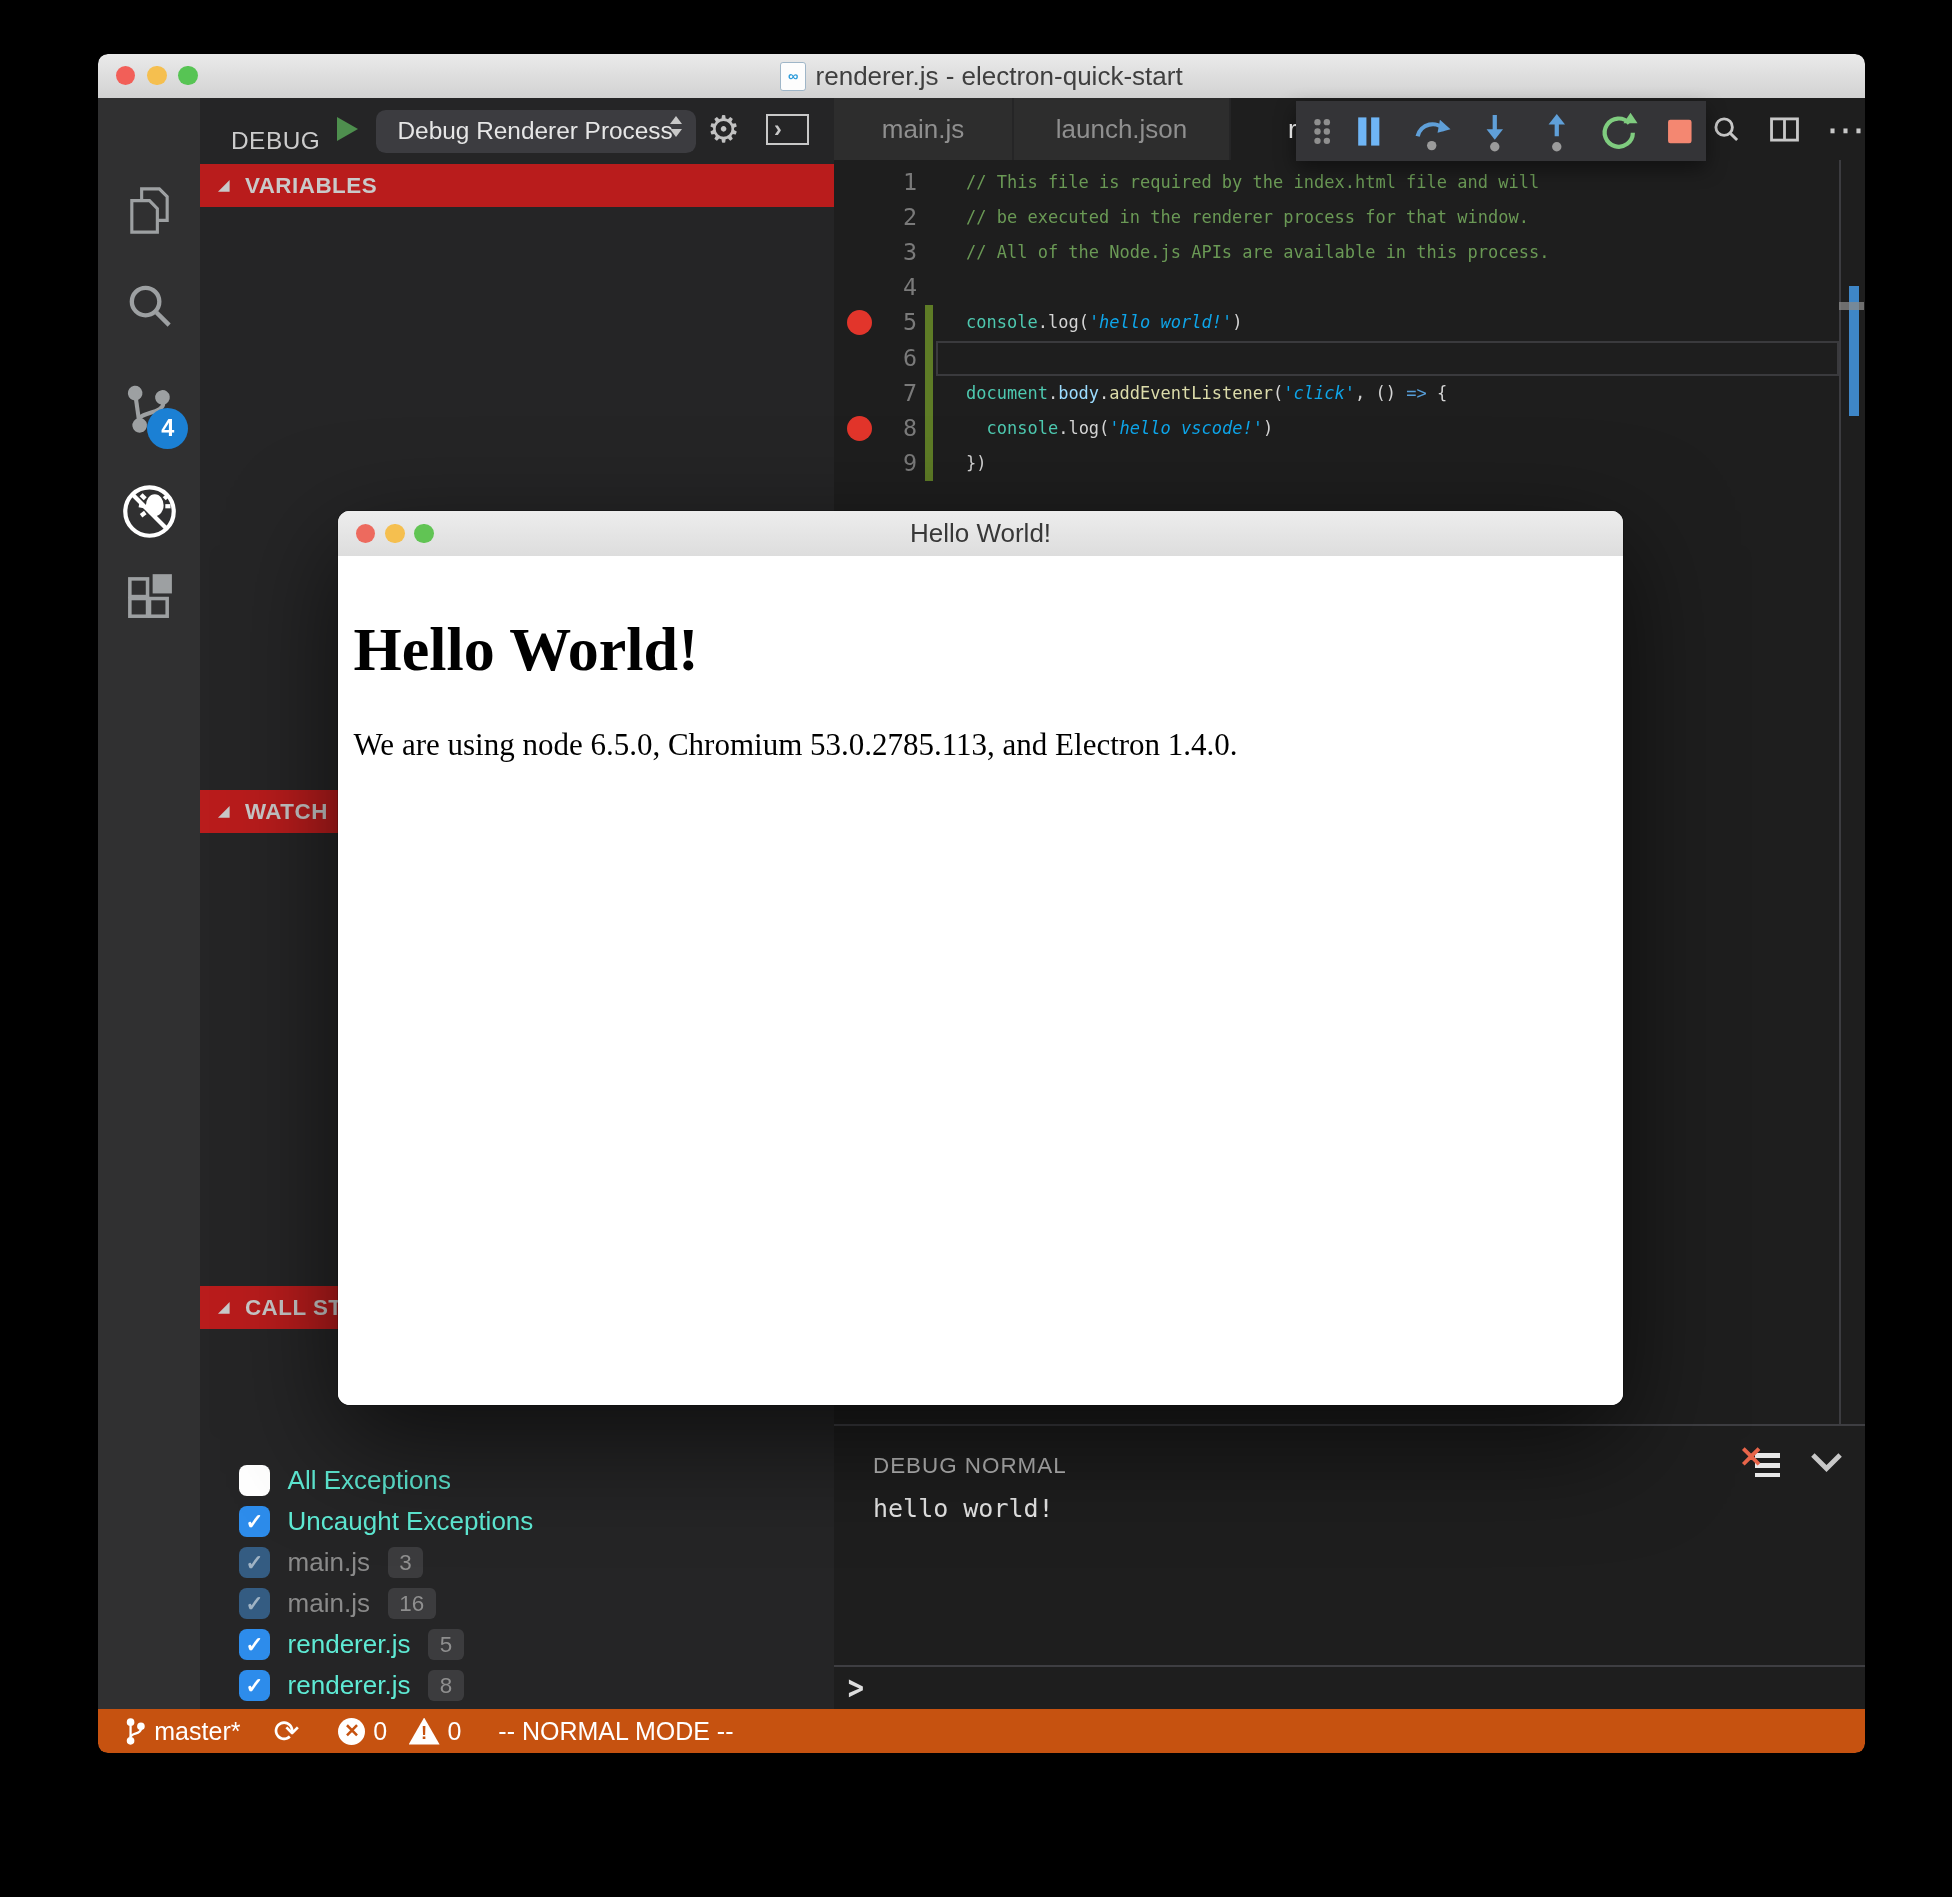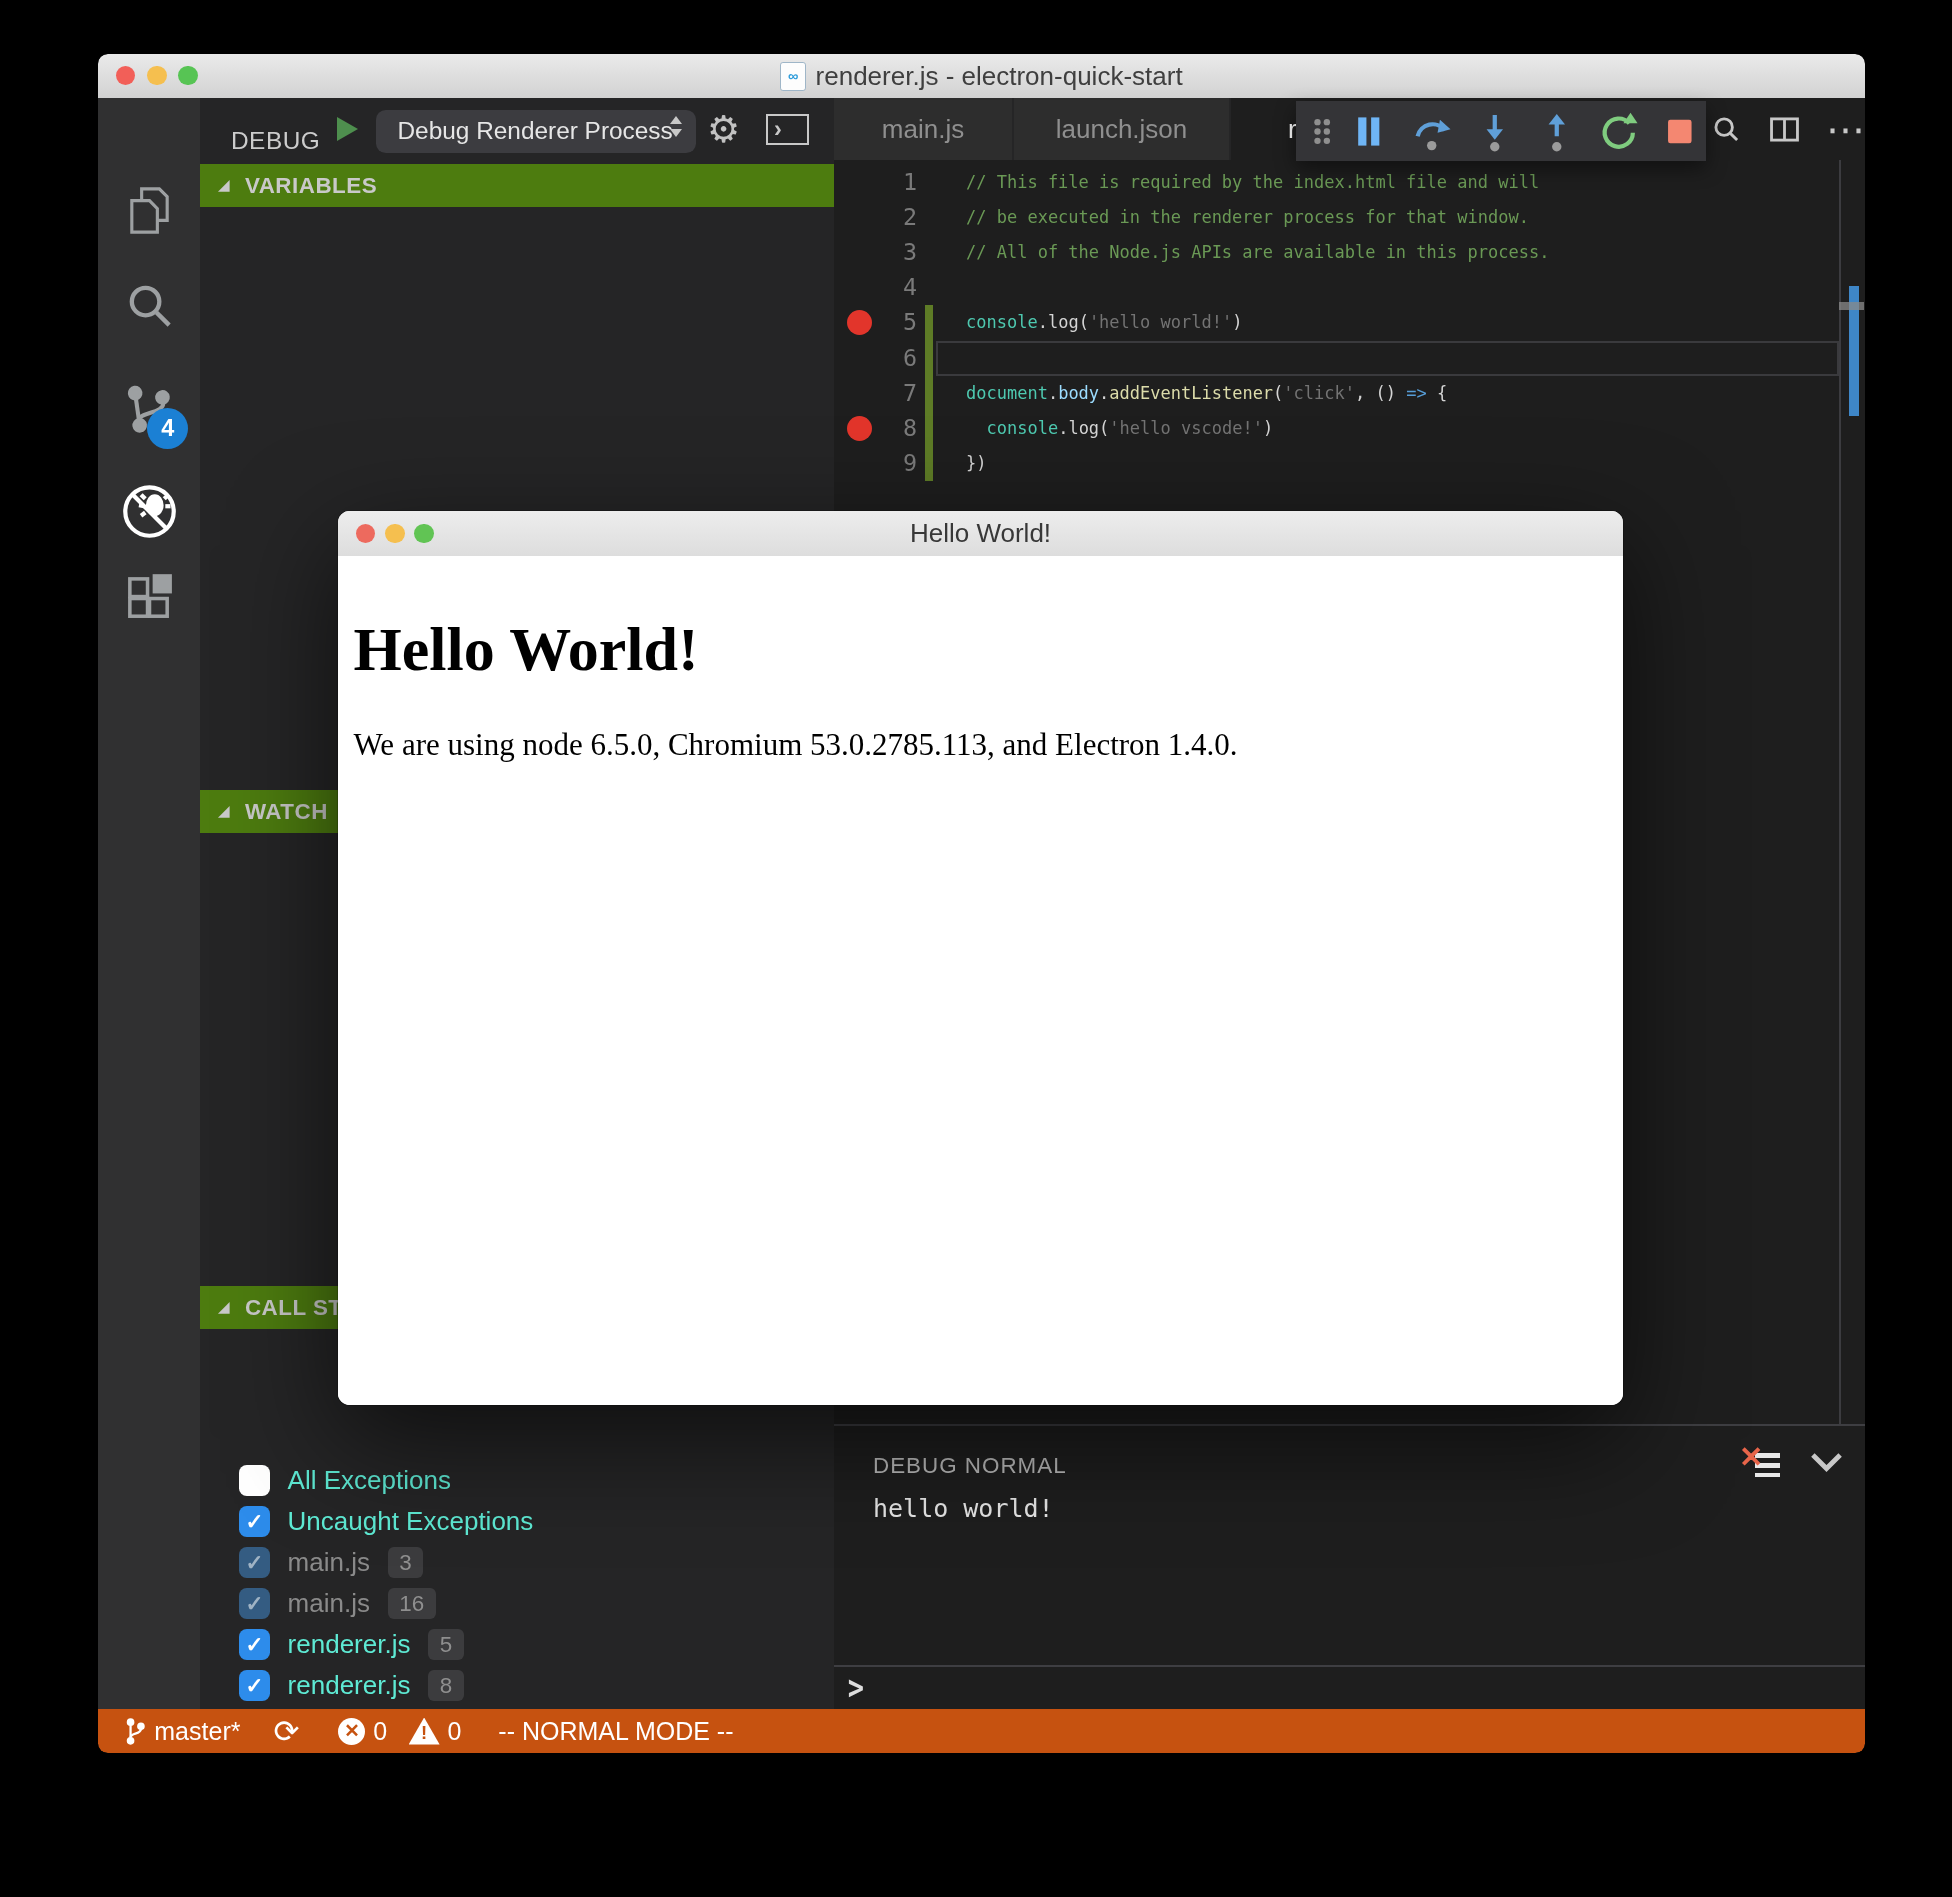--- a/index.html
+++ b/index.html
@@ -34,21 +34,21 @@
             border-top:12.7px solid transparent;border-bottom:12.7px solid transparent;}
   .cfg-dd{position:absolute;left:176px;top:11.7px;width:320px;height:43px;background:#3C3C40;border-radius:9.8px;
           color:#E6E6E6;font-size:24.4px;display:flex;align-items:center;padding-left:21.5px;box-sizing:border-box;}
   .dd-arrows{position:absolute;right:13.7px;top:6.8px;display:flex;flex-direction:column;gap:4.9px;}
   .arr-up{width:0;height:0;border-left:6.8px solid transparent;border-right:6.8px solid transparent;border-bottom:8.8px solid #C8C8C8;}
   .arr-dn{width:0;height:0;border-left:6.8px solid transparent;border-right:6.8px solid transparent;border-top:8.8px solid #C8C8C8;}
   .gear{position:absolute;left:501px;top:0;height:62px;width:45px;display:flex;align-items:center;justify-content:center;
         color:#C2C2C2;font-size:37px;}
   .console-toggle{position:absolute;left:566px;top:15.6px;width:43px;height:31px;border:2.9px solid #C8C8C8;
                   color:#C8C8C8;font-size:23.4px;font-weight:bold;display:flex;align-items:center;padding-left:5.9px;box-sizing:border-box;}
-  .section-head{position:absolute;left:0;width:634px;height:43px;background:#4d7c0f;display:flex;align-items:center;
+  .section-head{position:absolute;left:0;width:634px;height:43px;background:#b91c1c;display:flex;align-items:center;
                 gap:13.7px;padding-left:15.6px;box-sizing:border-box;color:#C9C9C9;font-size:22.4px;font-weight:bold;letter-spacing:0.5px;}
   .bp-row{position:absolute;left:0;width:634px;height:41px;display:flex;align-items:center;padding-left:39px;box-sizing:border-box;gap:17.6px;}
   .cb{width:31px;height:31px;border-radius:7.8px;flex:0 0 31px;display:flex;align-items:center;justify-content:center;
       font-size:21.5px;font-weight:bold;color:#fff;}
   .cb-on{background:#2D8CEB;}
   .cb-off{background:#FFFFFF;}
   .cb-dim{background:#345C82;color:#9FB3C4;}
   .bp-label{font-size:26px;color:#5eead4;}
   .bp-dim .bp-label{color:#8A8A8A;}
   .bp-badge{background:#3C3C3E;color:#8F8F8F;font-size:22.4px;border-radius:5.9px;padding:2.9px 11.7px;}
@@ -63,21 +63,21 @@
 
   .editorbody{position:absolute;left:0;top:62px;width:1031px;height:1264px;background:#1E1E1E;overflow:hidden;}
   .line-num{position:absolute;left:0;width:83px;height:35px;line-height:35px;text-align:right;
             color:#7A7A7A;font-family:"DejaVu Sans Mono",monospace;font-size:23.4px;}
   .bp-dot{position:absolute;left:12.7px;width:25px;height:25px;border-radius:50%;background:#E2352B;}
   .git-bar{position:absolute;left:91px;width:7.8px;background:#5E7C26;}
   .code-line{position:absolute;left:132px;height:35px;line-height:35px;white-space:pre;
              font-family:"DejaVu Sans Mono",monospace;font-size:17px;color:#D4D4D4;}
   .current-line{position:absolute;left:102px;width:903px;height:35px;border:2px solid #3A3A3D;box-sizing:border-box;}
   .tok-comment{color:#6A9955;} .tok-type{color:#4EC9B0;} .tok-prop{color:#9CDCFE;}
-  .tok-fn{color:#DCDCAA;} .tok-string{color:#737373;} .tok-plain{color:#D4D4D4;} .tok-kw{color:#569CD6;}
+  .tok-fn{color:#DCDCAA;} .tok-string{color:#0ea5e9;font-style:italic;} .tok-plain{color:#D4D4D4;} .tok-kw{color:#569CD6;}
   .scroll-sep{position:absolute;left:1005px;top:0;width:2px;height:1264px;background:#3C3C40;}
   .ovr-blue{position:absolute;left:1015px;top:126px;width:9.8px;height:130px;background:#3E86C7;}
   .ovr-gray{position:absolute;left:1005px;top:142px;width:25px;height:7.8px;background:#8A8A8A;opacity:.75;}
 
   
   .dbg-toolbar{position:absolute;left:1198px;top:47px;width:410px;height:60px;background:#343437;z-index:5;
                display:flex;align-items:center;box-shadow:0 7.8px 19.5px rgba(0,0,0,.45);padding-left:13.7px;box-sizing:border-box;gap:7.8px;}
 
   
   .panel{position:absolute;left:0;top:1326px;width:1031px;height:285px;background:#1E1E1E;border-top:2px solid #3E3E42;box-sizing:border-box;}

